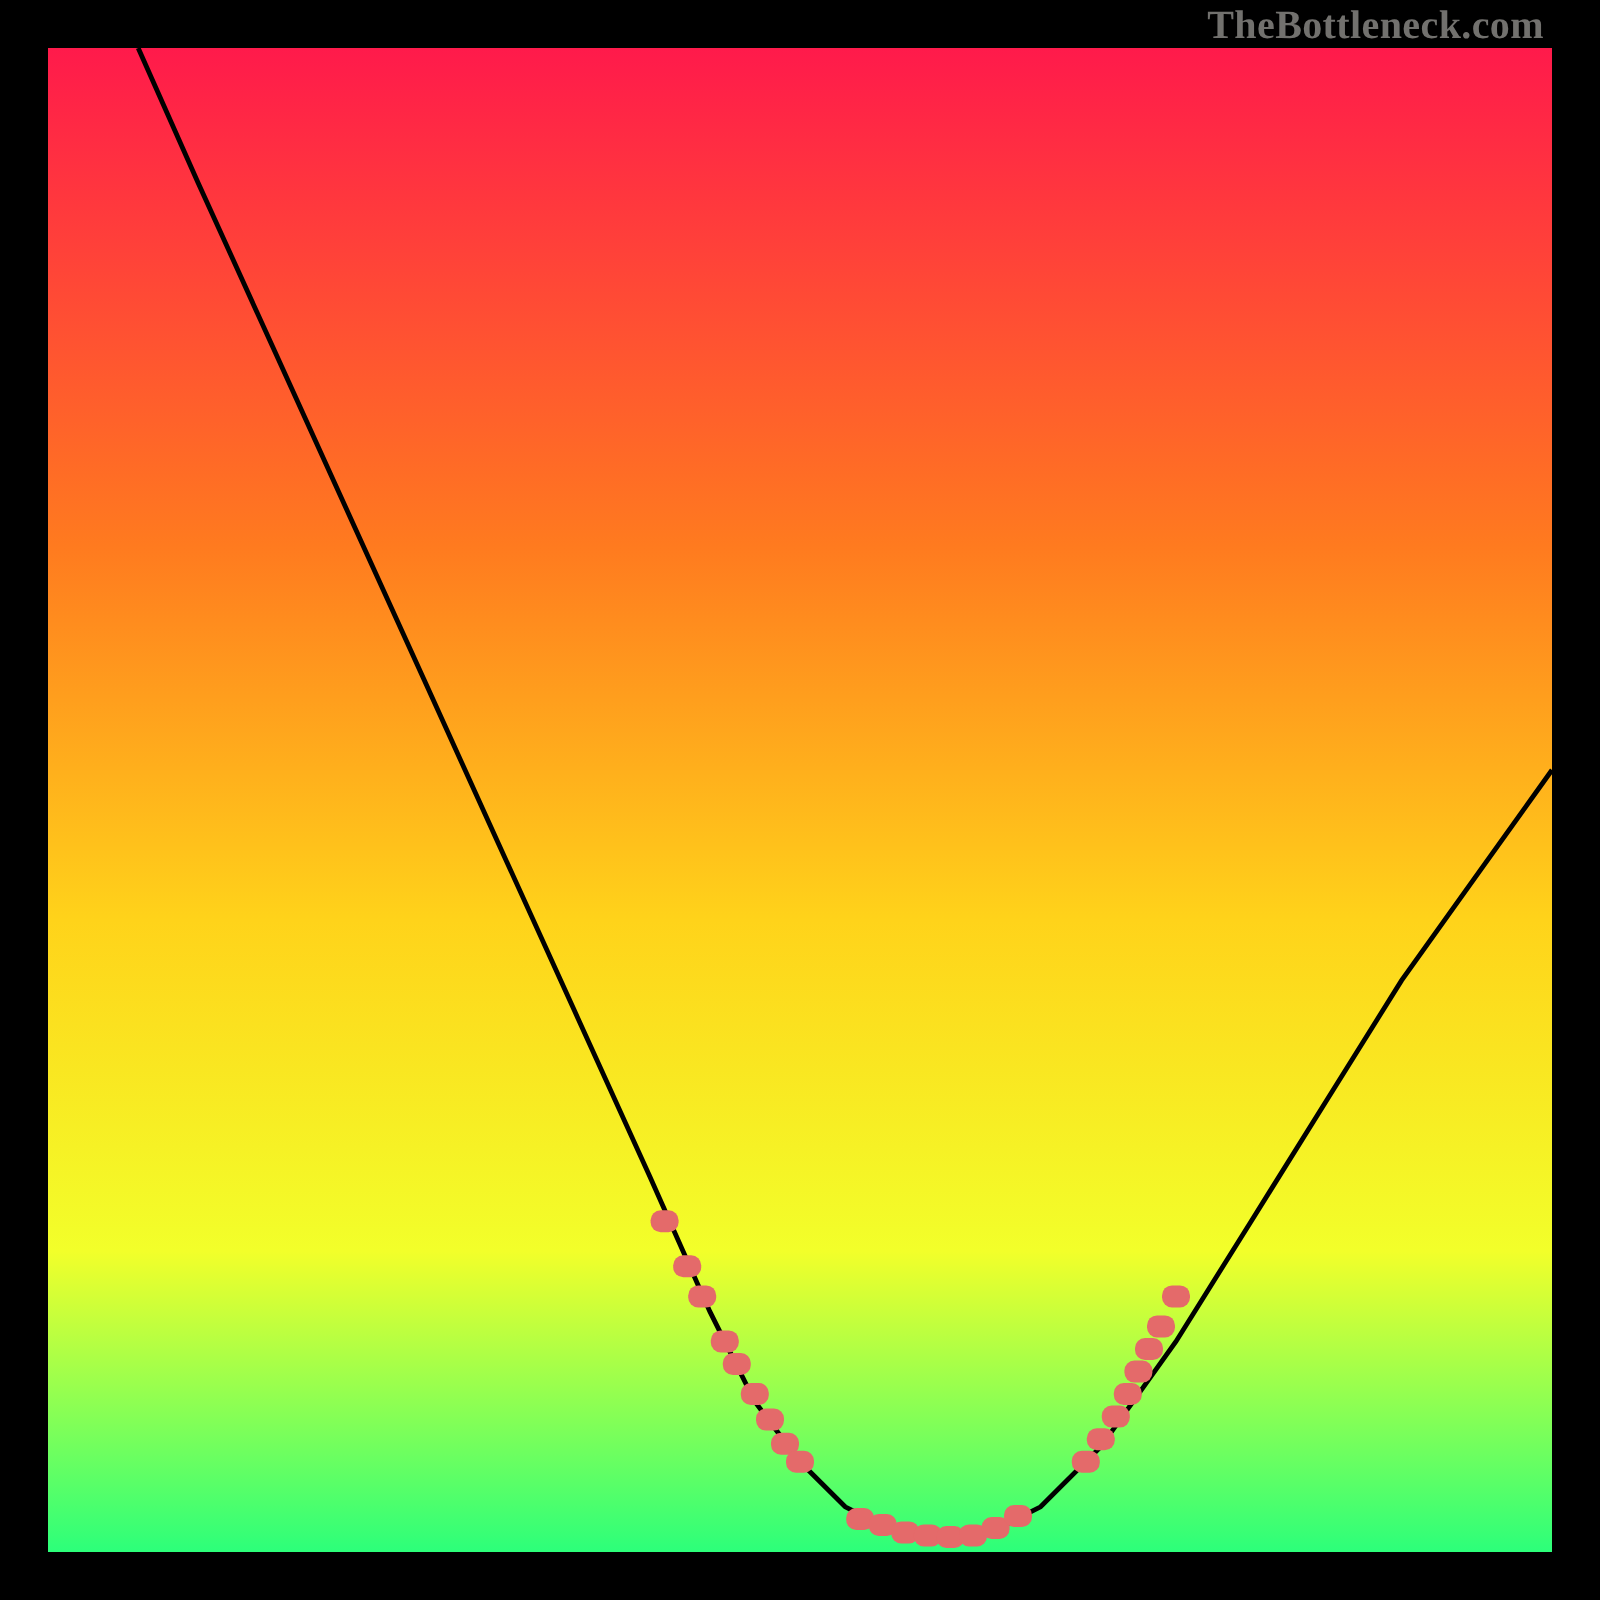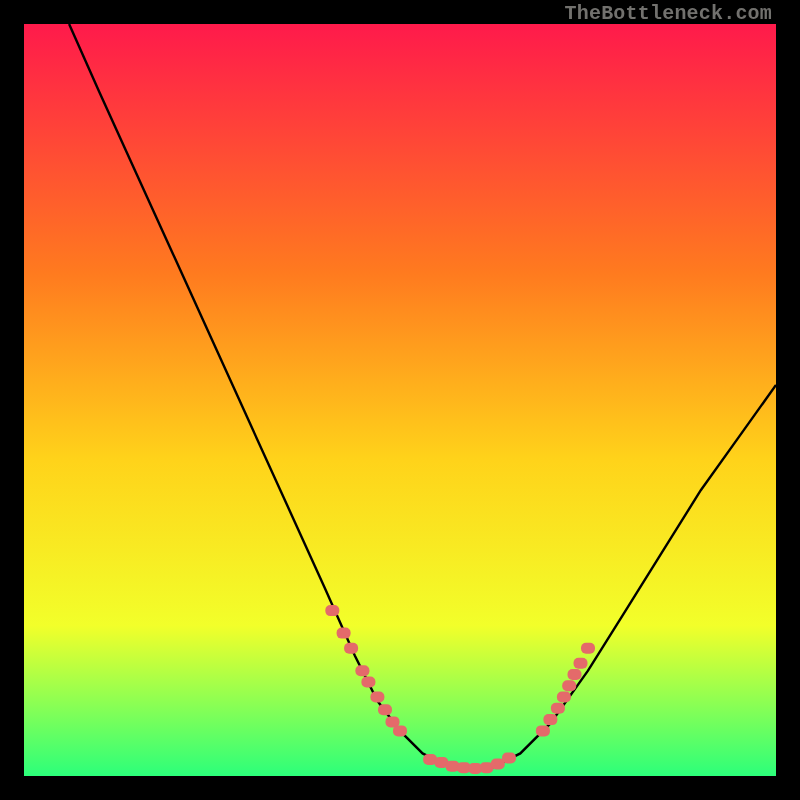--- a/index.html
+++ b/index.html
@@ -22,21 +22,21 @@
     position: absolute;
     left: 0;
     top: 0;
     width: 752px;
     height: 752px;
   }
   .watermark {
     position: absolute;
     top: 2px;
     right: 28px;
-    font-family: Liberation Mono, monospace;
+    font-family: Liberation Serif, serif;
     font-size: 20px;
     font-weight: 600;
     color: #72716e;
     letter-spacing: 0.2px;
   }
 </style>
 </head>
 <body>
 
 <div class="frame">

